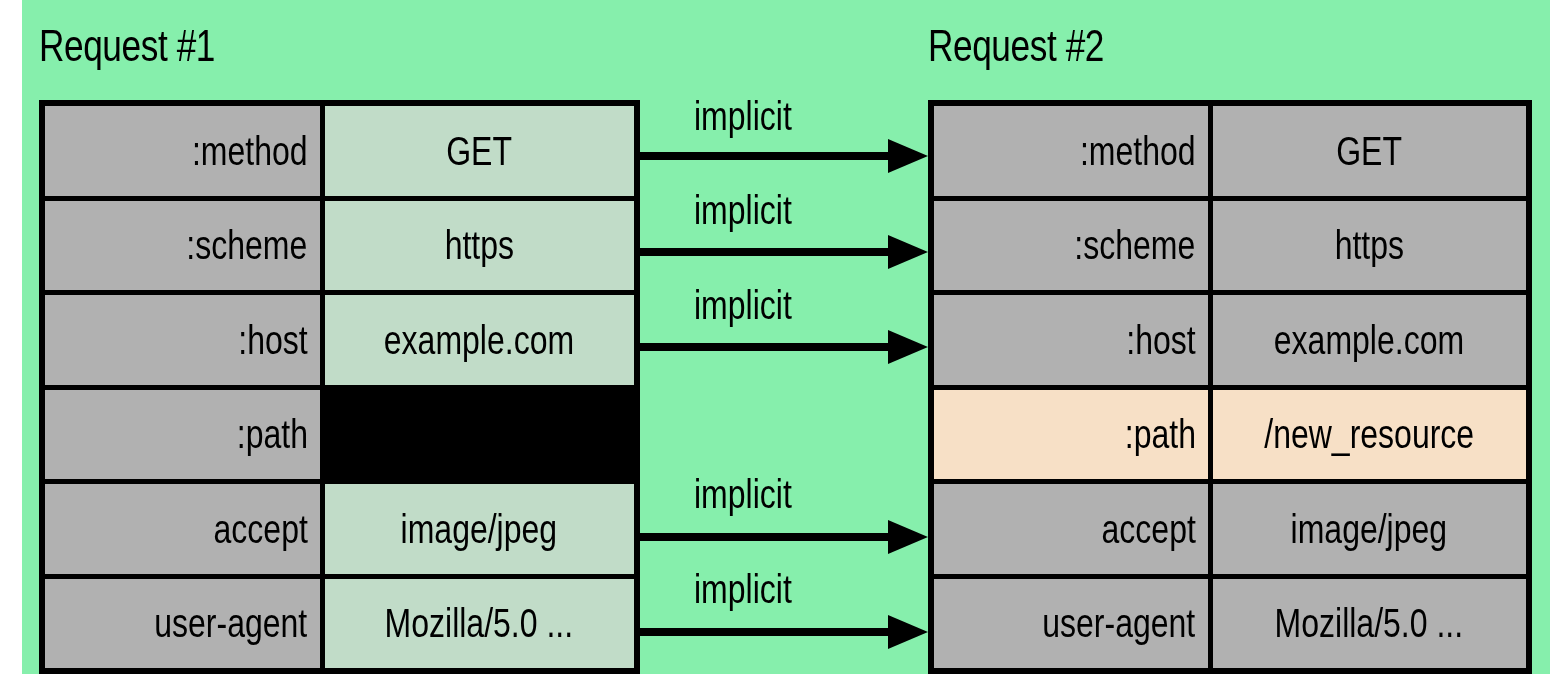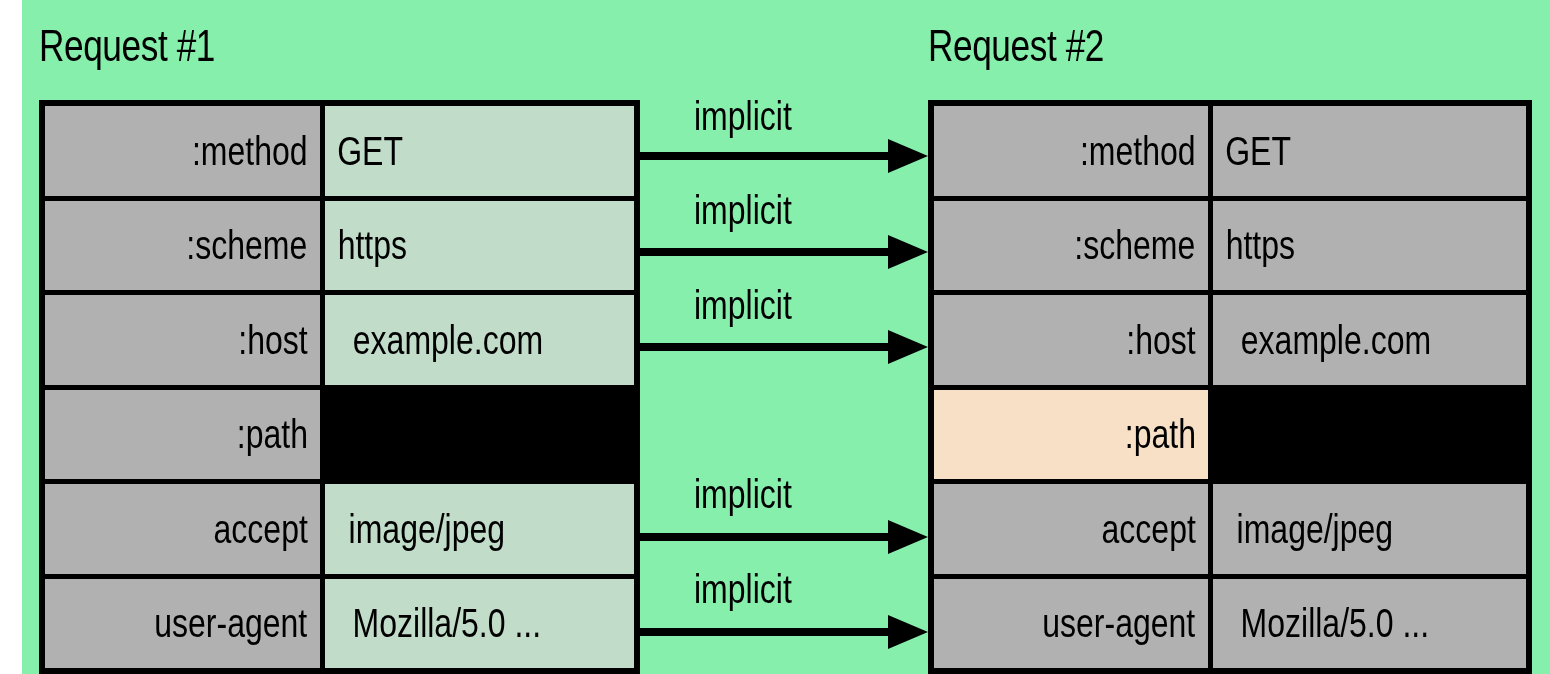--- a/index.html
+++ b/index.html
@@ -75,21 +75,21 @@
     color: #000000;
     overflow: hidden;
     white-space: nowrap;
   }
   .cell-name {
     justify-content: flex-end;
     padding-right: 12px;
     border-right: 5px solid #000000;
   }
   .cell-value {
-    justify-content: flex-start;
+    justify-content: center;
     padding: 0 4px;
   }
 
   
   #table-req1 .cell-name  { width: 280px; }
   #table-req1 .cell-value { width: 310px; }
   #table-req2 .cell-name  { width: 279px; }
   #table-req2 .cell-value { width: 314px; }
 
   .cell-text {
@@ -224,20 +224,23 @@
         </div>
       <div class="cell cell-value fill-gray">
           <span class="cell-text">example.com</span>
         </div>
     </div>
 
     <div class="hdr-row">
       <div class="cell cell-name fill-orange">
           <span class="cell-text">:path</span>
         </div>
+      <div class="cell cell-value fill-orange">
+          <span class="cell-text">/new_resource</span>
+        </div>
     </div>
 
     <div class="hdr-row">
       <div class="cell cell-name fill-gray">
           <span class="cell-text">accept</span>
         </div>
       <div class="cell cell-value fill-gray">
           <span class="cell-text">image/jpeg</span>
         </div>
     </div>

